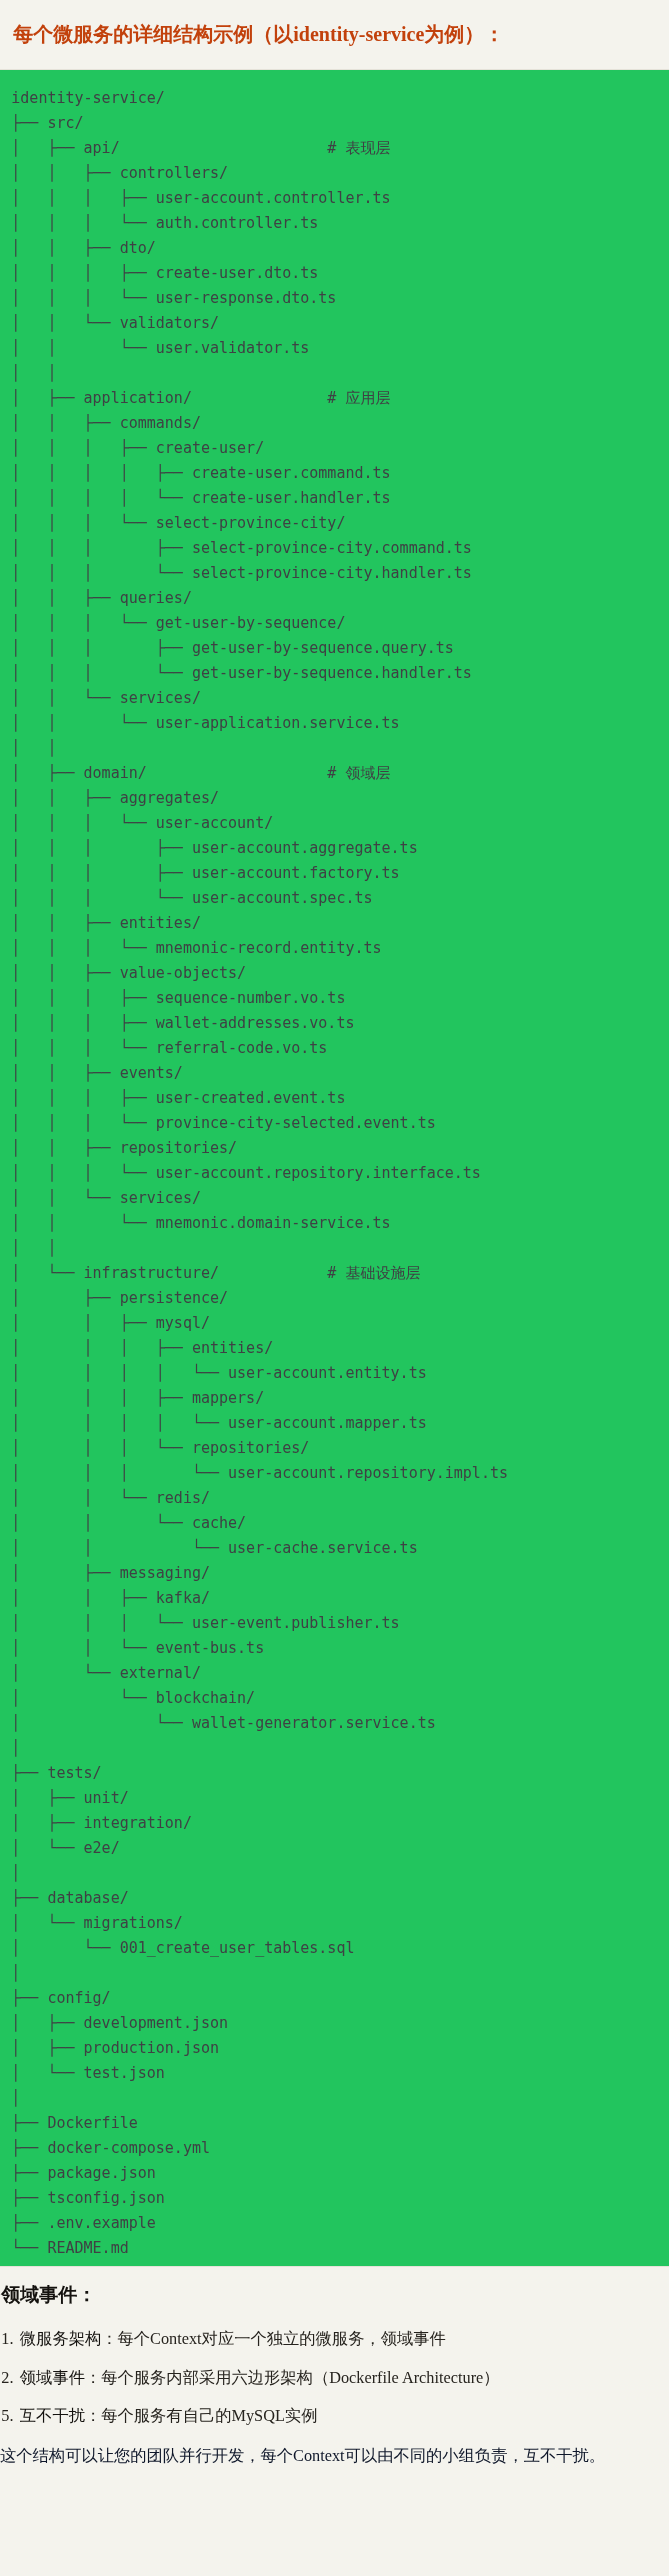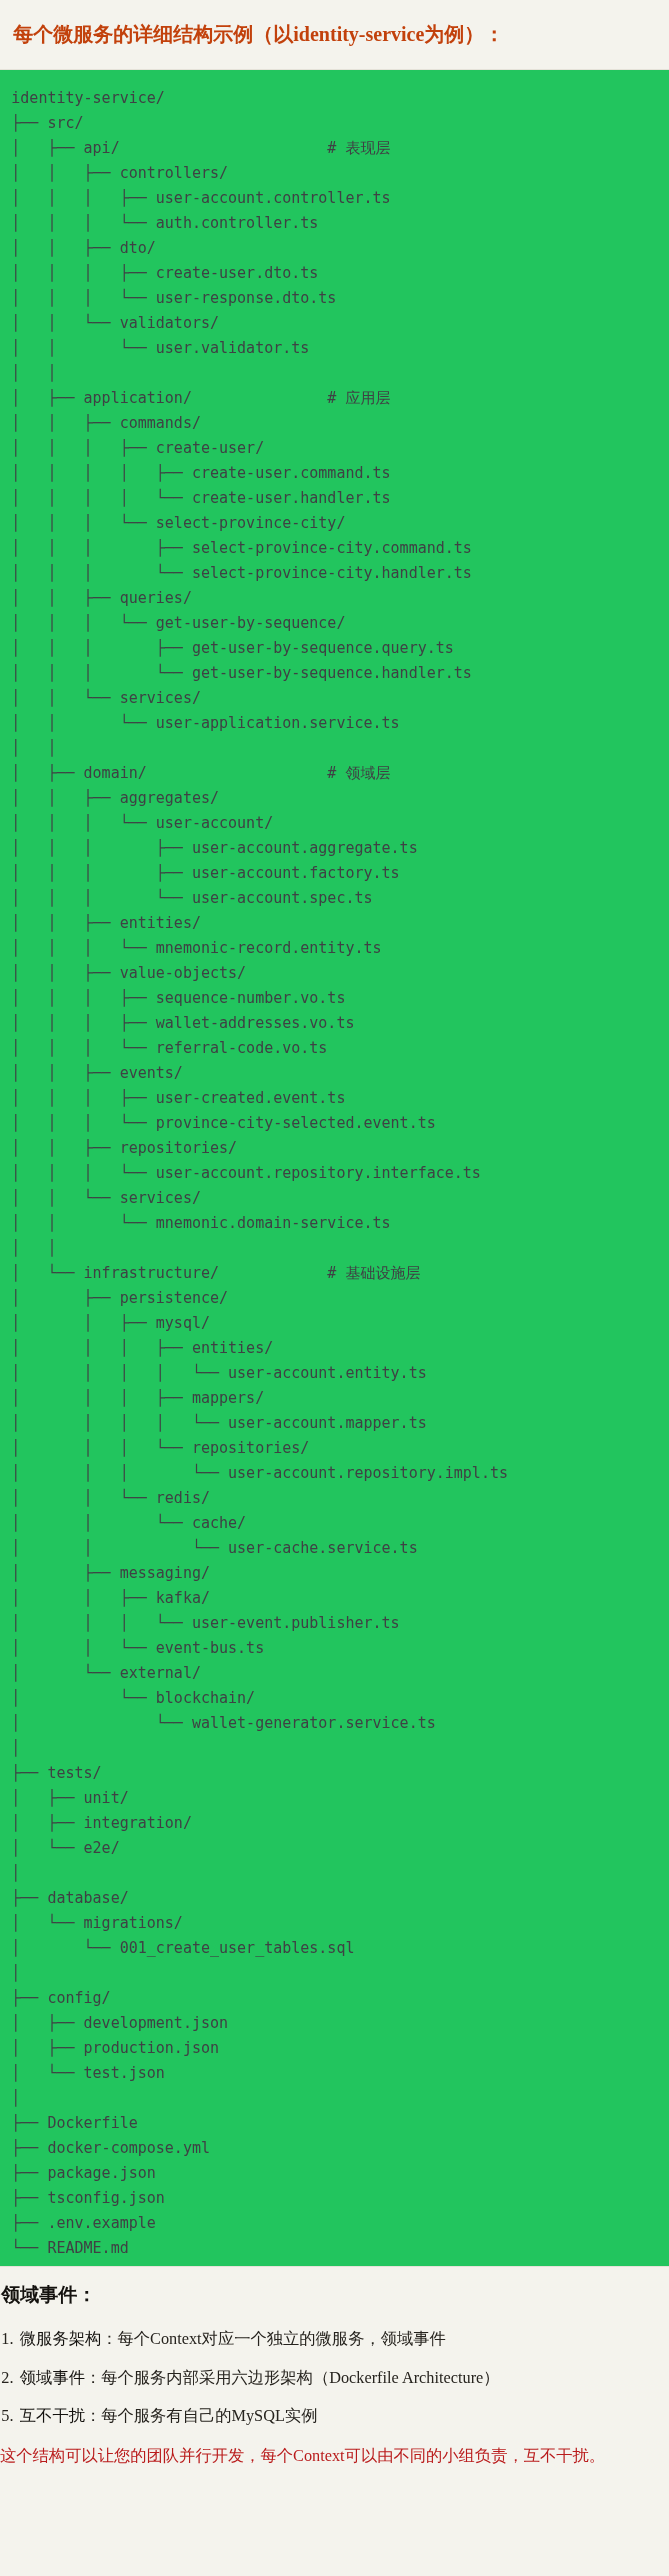--- a/index.html
+++ b/index.html
@@ -58,21 +58,21 @@
     margin-right: 6.3px;
   }
   .note-item strong {
     font-weight: 400;
     color: #14120f;
   }
   .footer-text {
     margin: 19px 0 0 0;
     font-size: 16.3px;
     line-height: 21px;
-    color: #b91c1c;
+    color: #0f172a;
   }
 </style>
 </head>
 <body>
 
 <div class="page">
 
   <h1 class="doc-title">每个微服务的详细结构示例（以identity-service为例）：</h1>
 
   <div class="code-block">

